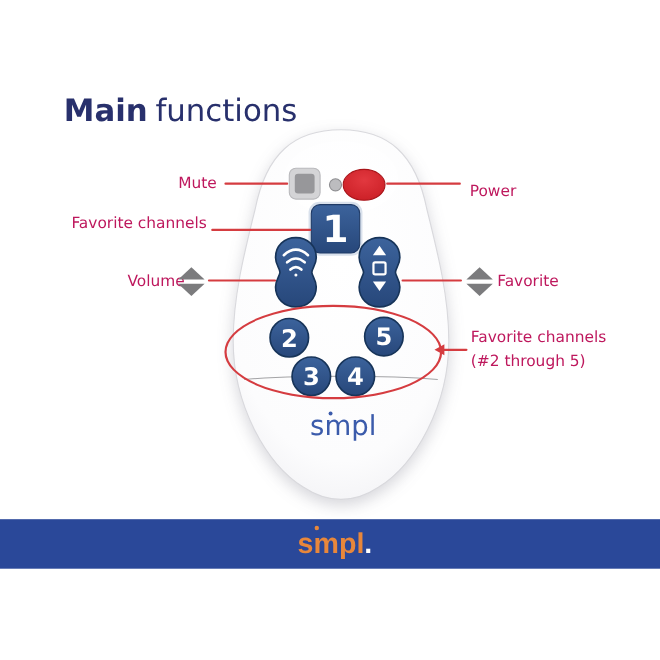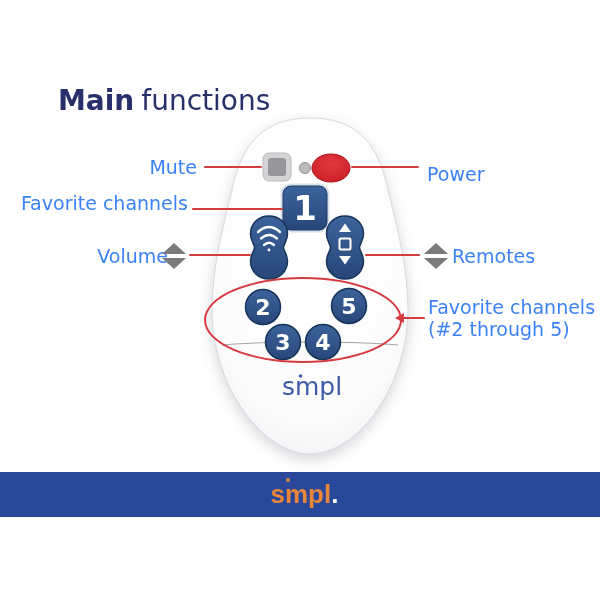--- a/index.html
+++ b/index.html
@@ -11,21 +11,21 @@
   .title .t-bold{font-weight:700;}
   .title .t-rest{font-weight:400;margin-left:7px;}
 
   
   .remote{position:absolute;left:198px;top:110px;
           filter:drop-shadow(0 5px 7px rgba(70,70,90,.22));}
   svg text{font-family:"DejaVu Sans",sans-serif;font-weight:bold;fill:#ffffff;text-anchor:middle;}
   svg .logo-text{font-weight:400;fill:#3b5bab;}
 
   
-  .lbl{position:absolute;font-size:19px;line-height:22px;color:#3b82f6;font-weight:500;}
+  .lbl{position:absolute;font-size:14px;line-height:22px;color:#be185d;font-weight:500;}
   .lbl-mute{left:0;width:197px;text-align:right;top:156px;}
   .lbl-power{left:427px;top:163px;}
   .lbl-fav1{left:0;width:188px;text-align:right;top:192px;}
   .lbl-volume{left:0;width:156px;text-align:right;top:245px;margin-left:12px;}
   .lbl-channel{left:452px;top:245px;}
   .lbl-fav25{left:428px;top:296px;}
 
   
   .line{position:absolute;height:2px;background:#d53c40;border-radius:1px;}
   .l-mute{left:204px;top:166px;width:58px;}
@@ -173,21 +173,21 @@
   <div class="lbl lbl-volume">Volume</div>
   <div class="updown ud-volume">
     <div class="tri-up"></div>
     <div class="tri-down"></div>
   </div>
 
   <div class="updown ud-channel">
     <div class="tri-up"></div>
     <div class="tri-down"></div>
   </div>
-  <div class="lbl lbl-channel">Remotes</div>
+  <div class="lbl lbl-channel">Favorite</div>
 
   <div class="lbl lbl-fav25">
     <div>Favorite channels</div>
     <div>(#2 through 5)</div>
   </div>
 
   <div class="banner">
     <span class="brand">smpl</span>
     <span class="period">.</span>
   </div>

